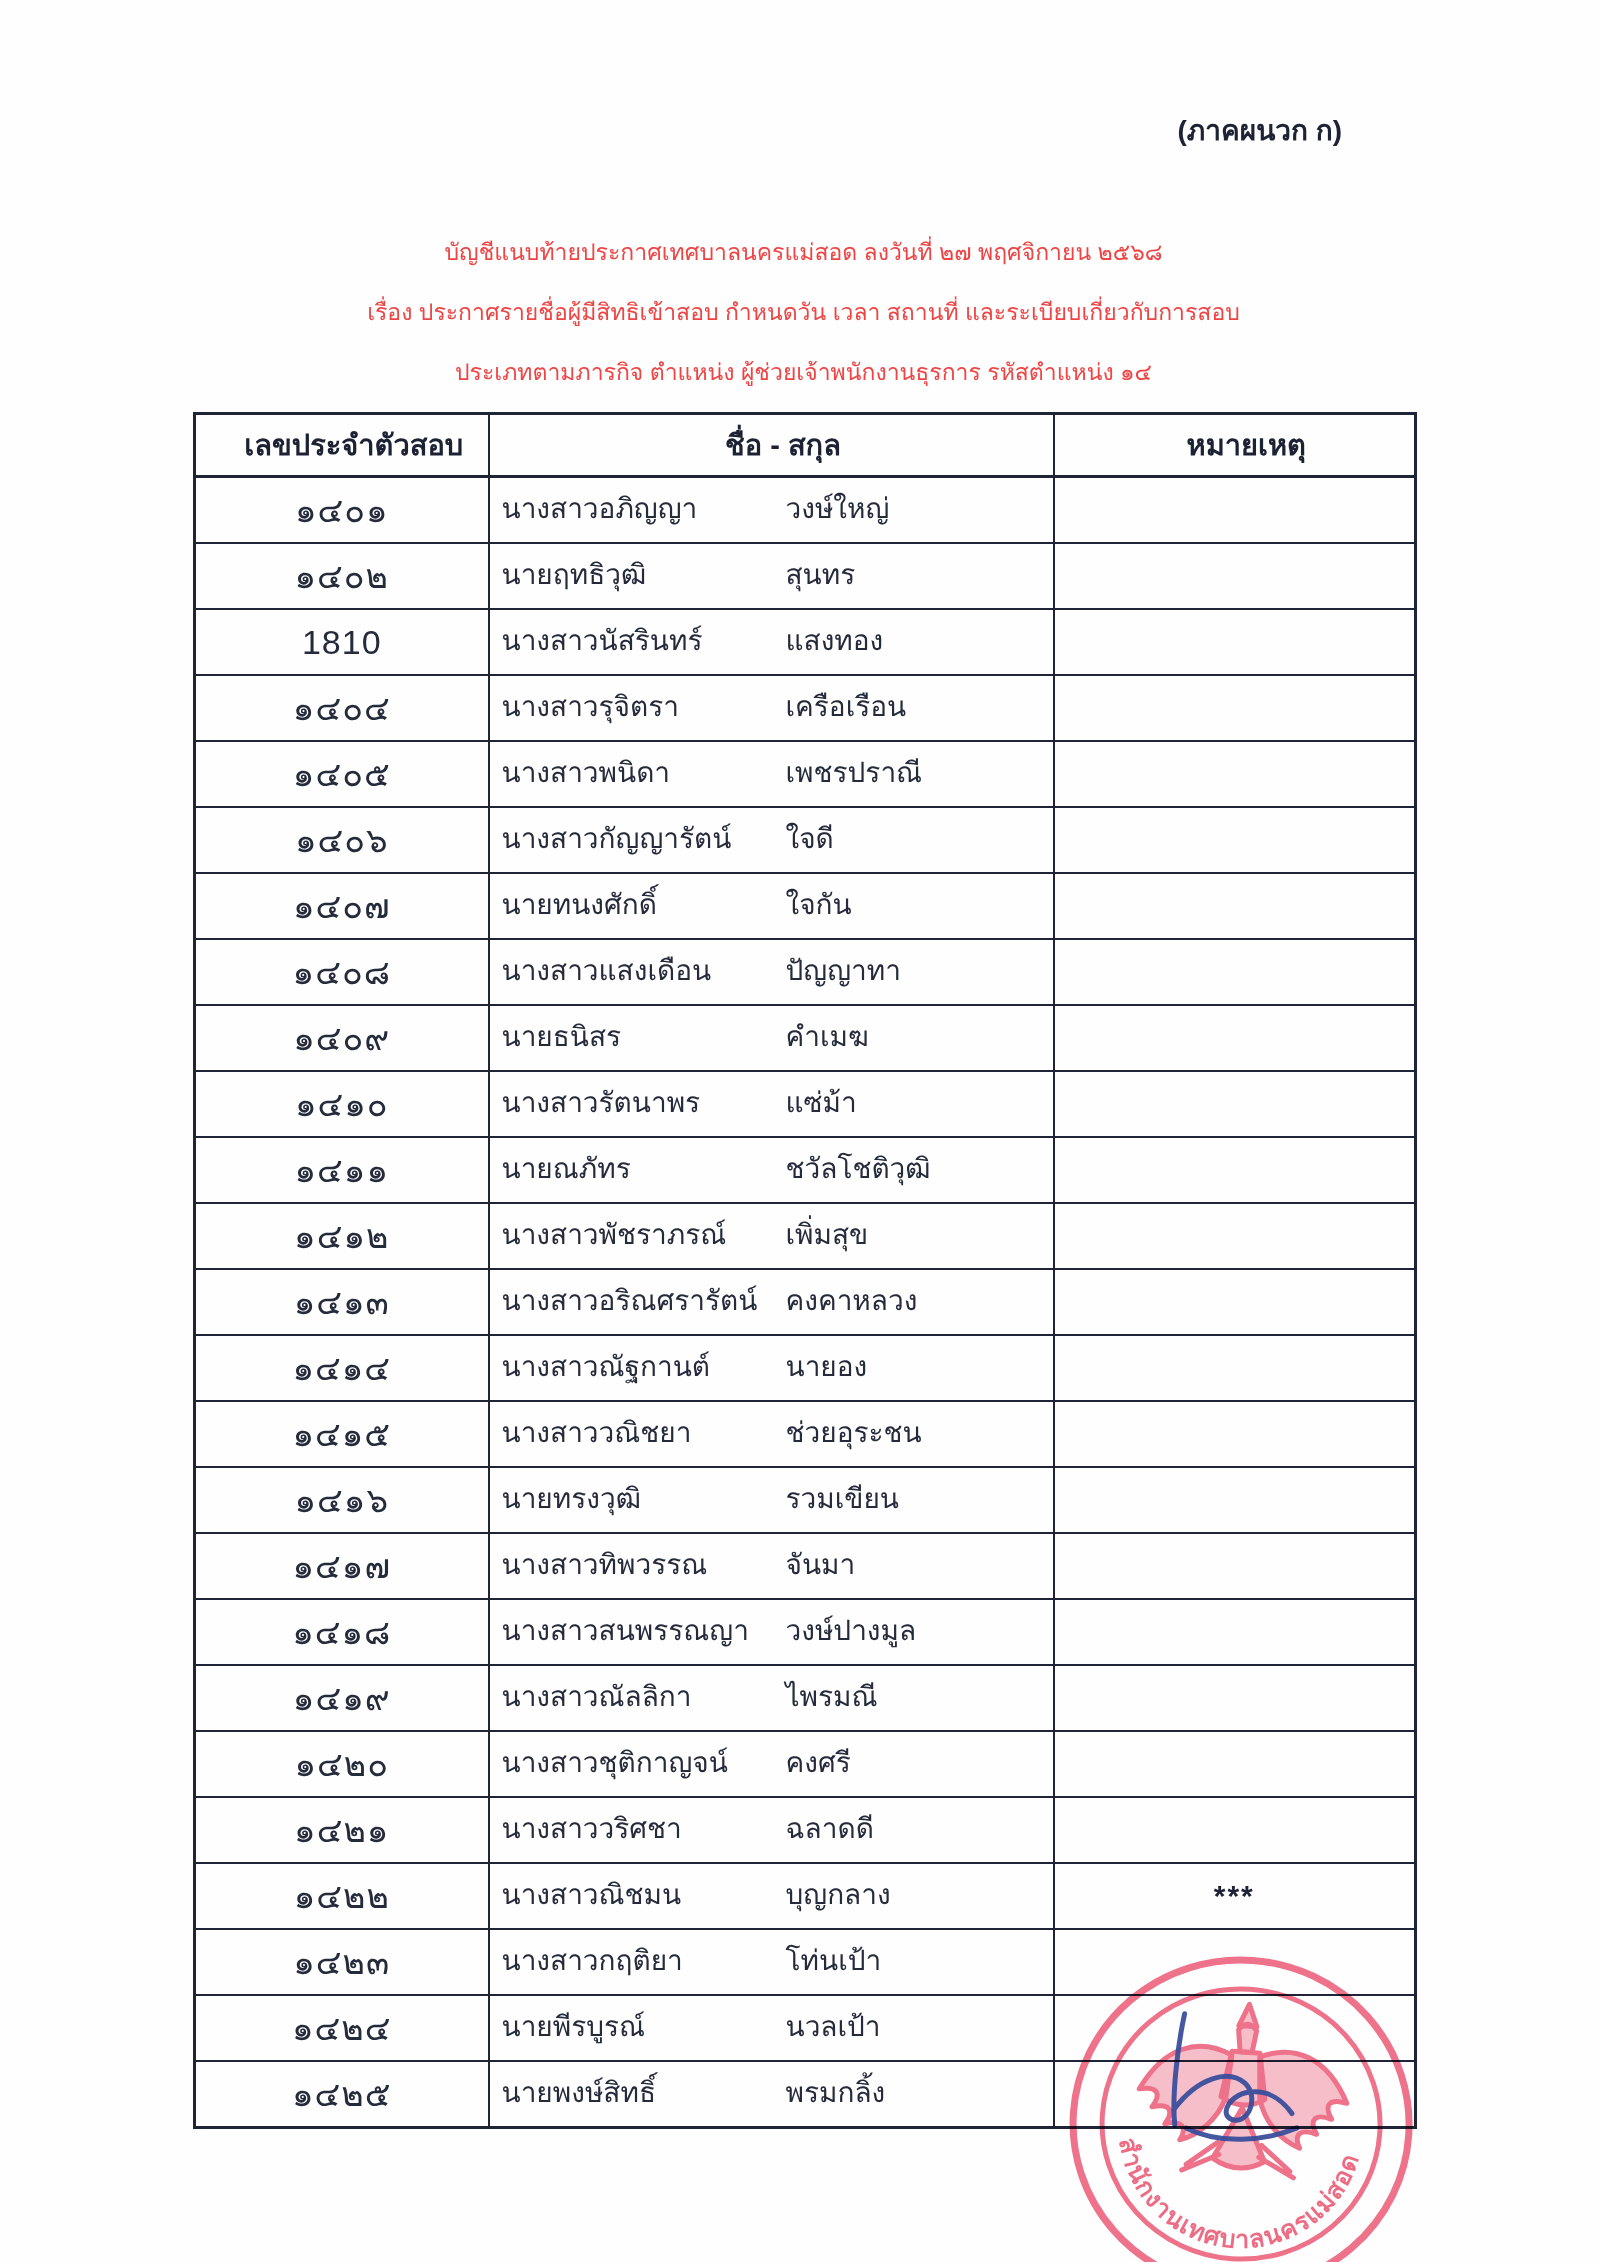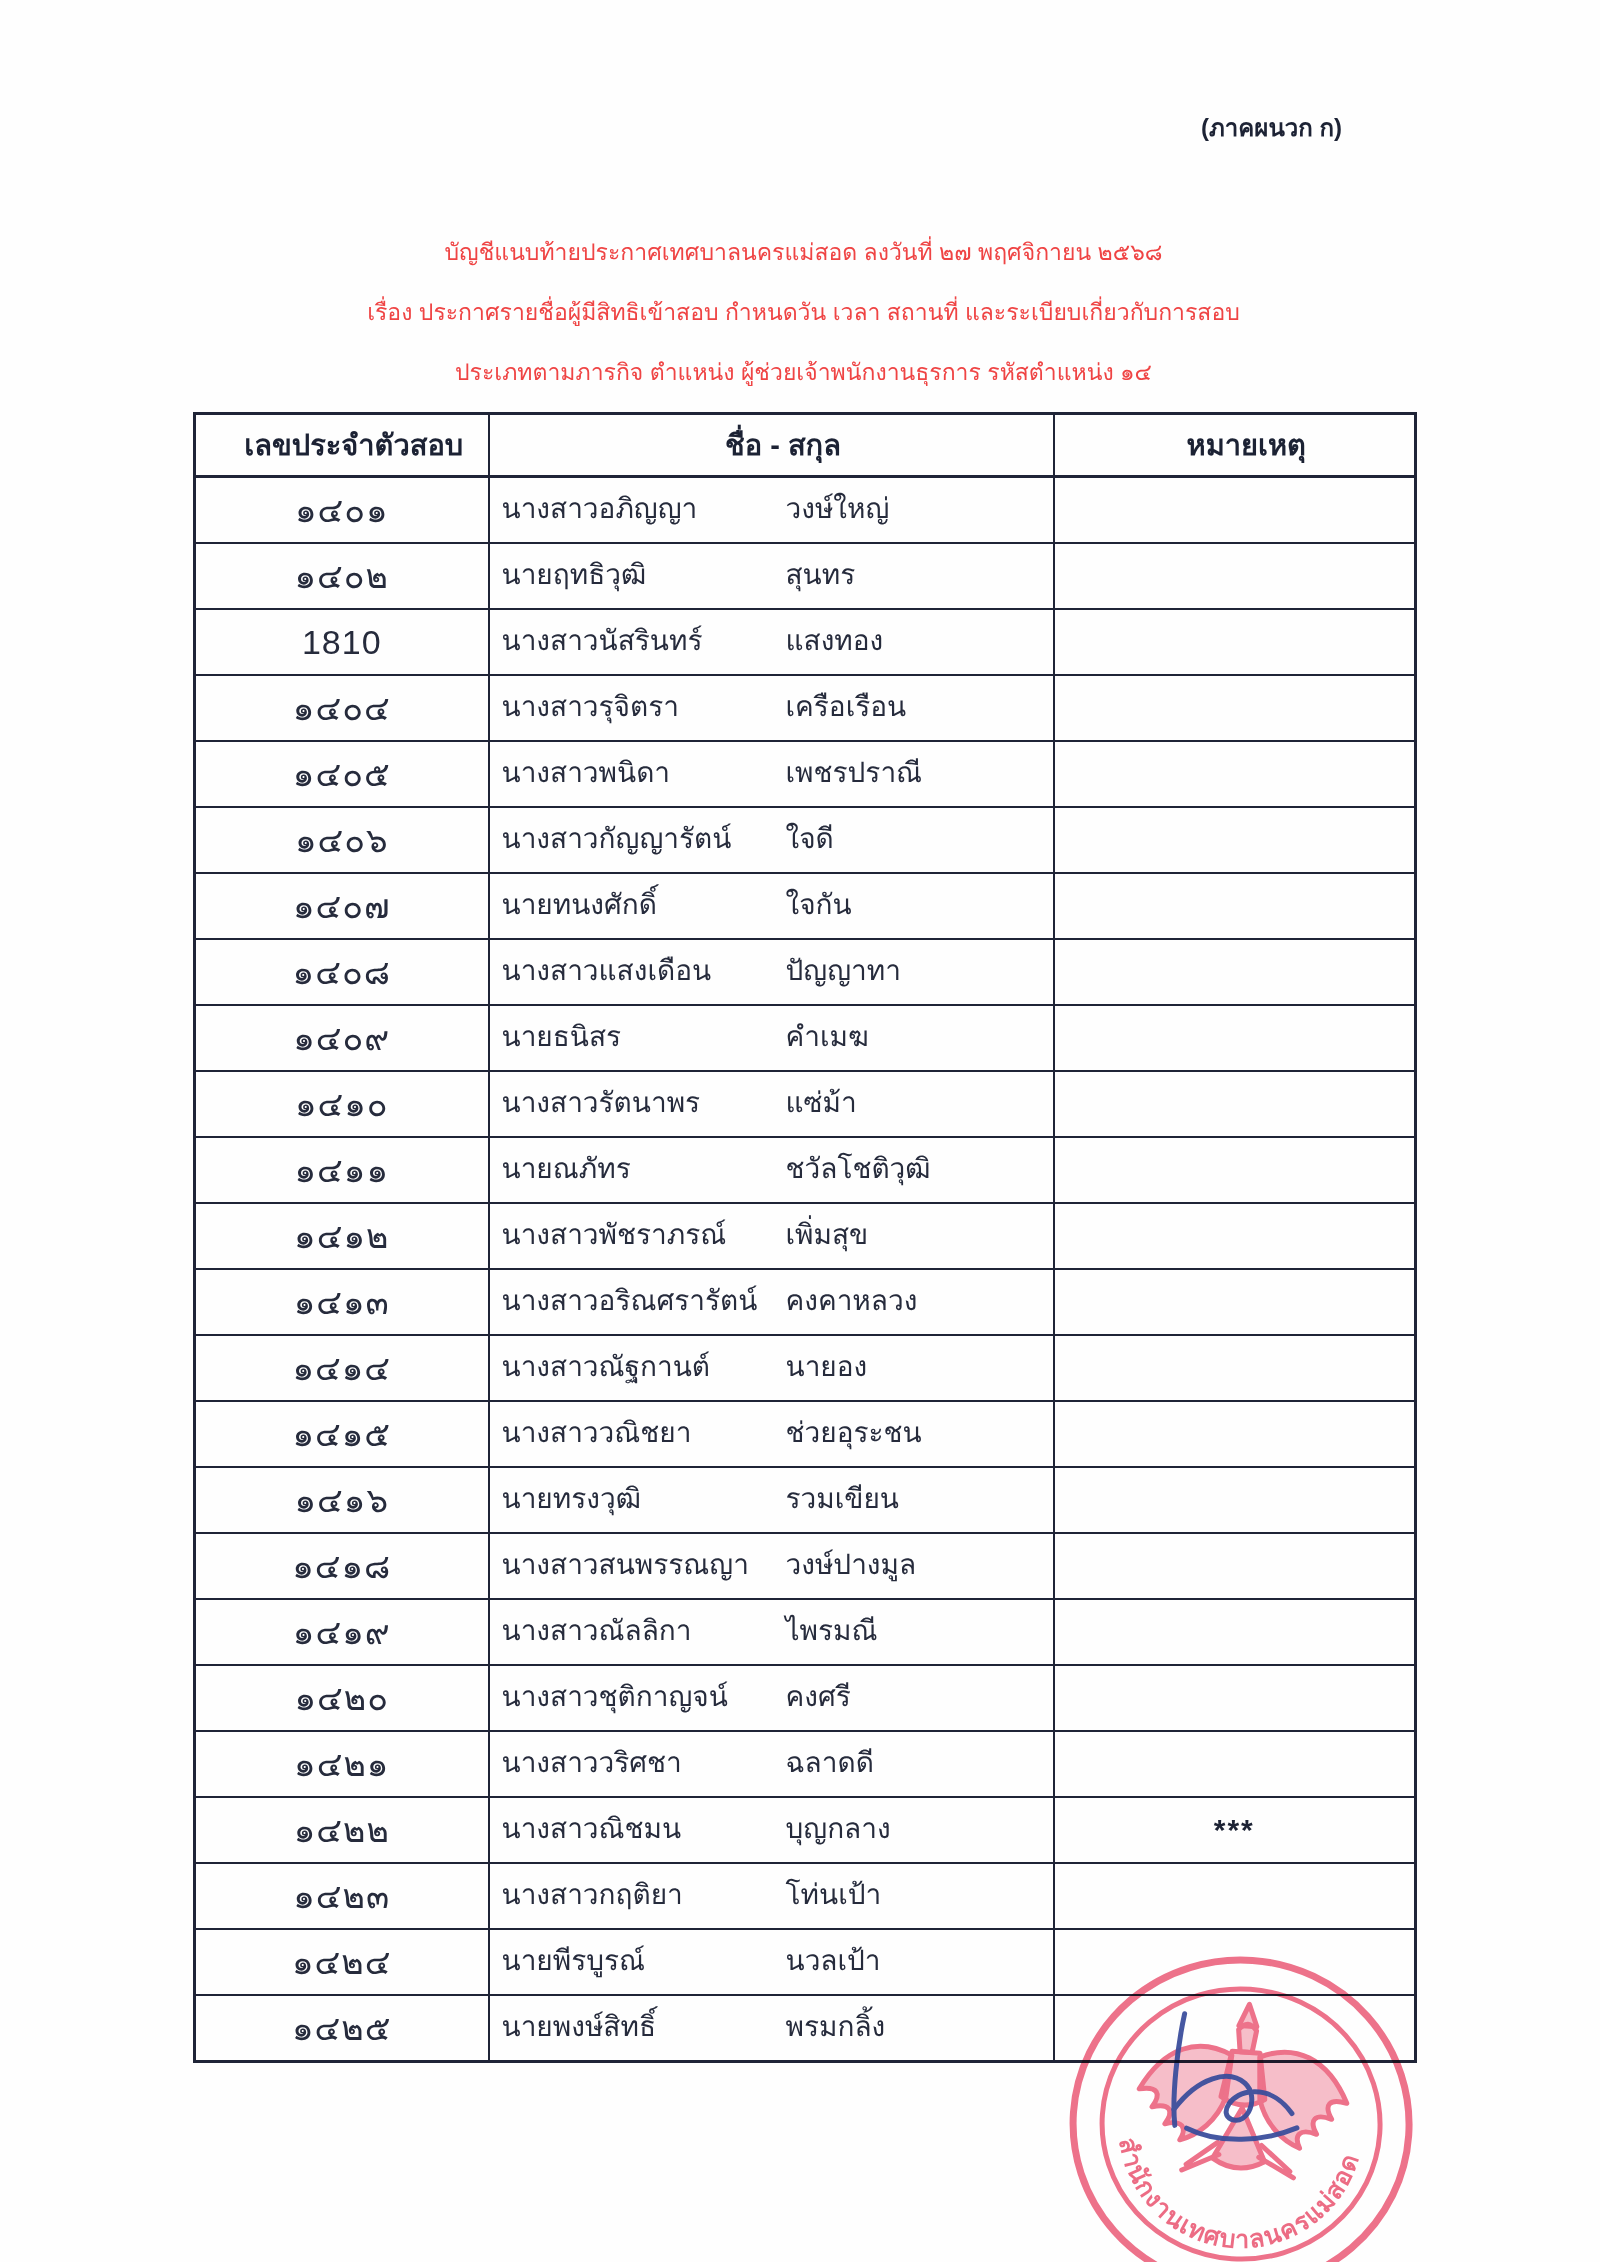--- a/index.html
+++ b/index.html
@@ -7,21 +7,21 @@
     position:relative;
     width:1600px;height:2262px;
     margin:0 auto;
     background:#fefefe;
     overflow:hidden;
     font-family:"Liberation Sans","DejaVu Sans",sans-serif;
     color:#242938;
   }
   .annotation{
     position:absolute;top:108px;right:258px;
-    font-size:24px;font-weight:600;color:#1d2335;
+    font-size:28px;font-weight:600;color:#1d2335;
   }
   .title-block{
     position:absolute;top:222px;left:193px;width:1221px;
     text-align:center;
   }
   .title-block p{
     margin:0;height:60px;line-height:60px;
     font-size:23px;font-weight:400;color:#ef4444;
     white-space:nowrap;
   }
@@ -226,20 +226,28 @@
 
     <tr>
       <td class="cell-id">๑๔๑๖</td>
       <td class="cell-name">
         <span class="fname">นายทรงวุฒิ</span>
         <span class="lname">รวมเขียน</span>
       </td>
       <td class="cell-remark"></td>
     </tr>
 
+    <tr>
+      <td class="cell-id">๑๔๑๗</td>
+      <td class="cell-name">
+        <span class="fname">นางสาวทิพวรรณ</span>
+        <span class="lname">จันมา</span>
+      </td>
+      <td class="cell-remark"></td>
+    </tr>
 
     <tr>
       <td class="cell-id">๑๔๑๘</td>
       <td class="cell-name">
         <span class="fname">นางสาวสนพรรณญา</span>
         <span class="lname">วงษ์ปางมูล</span>
       </td>
       <td class="cell-remark"></td>
     </tr>
 

